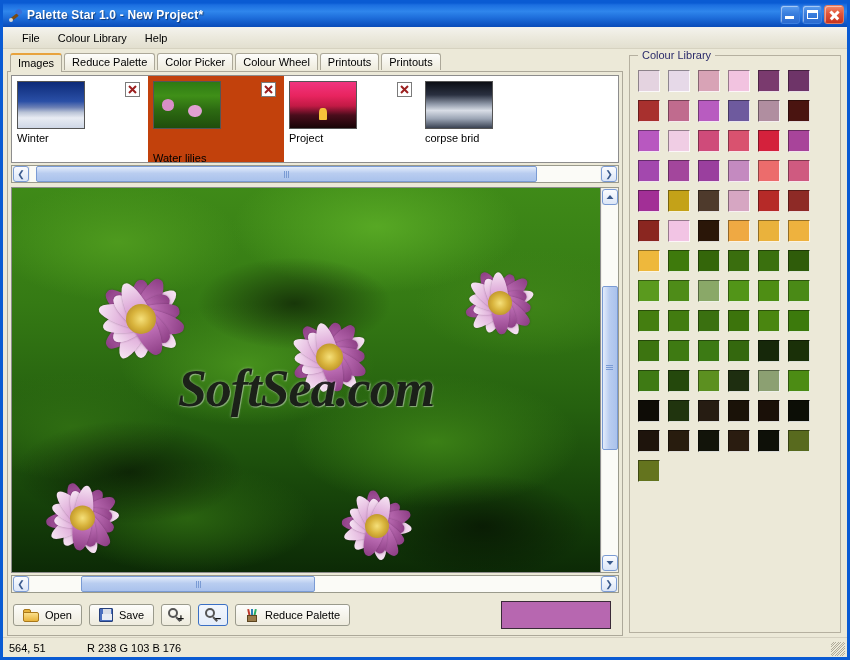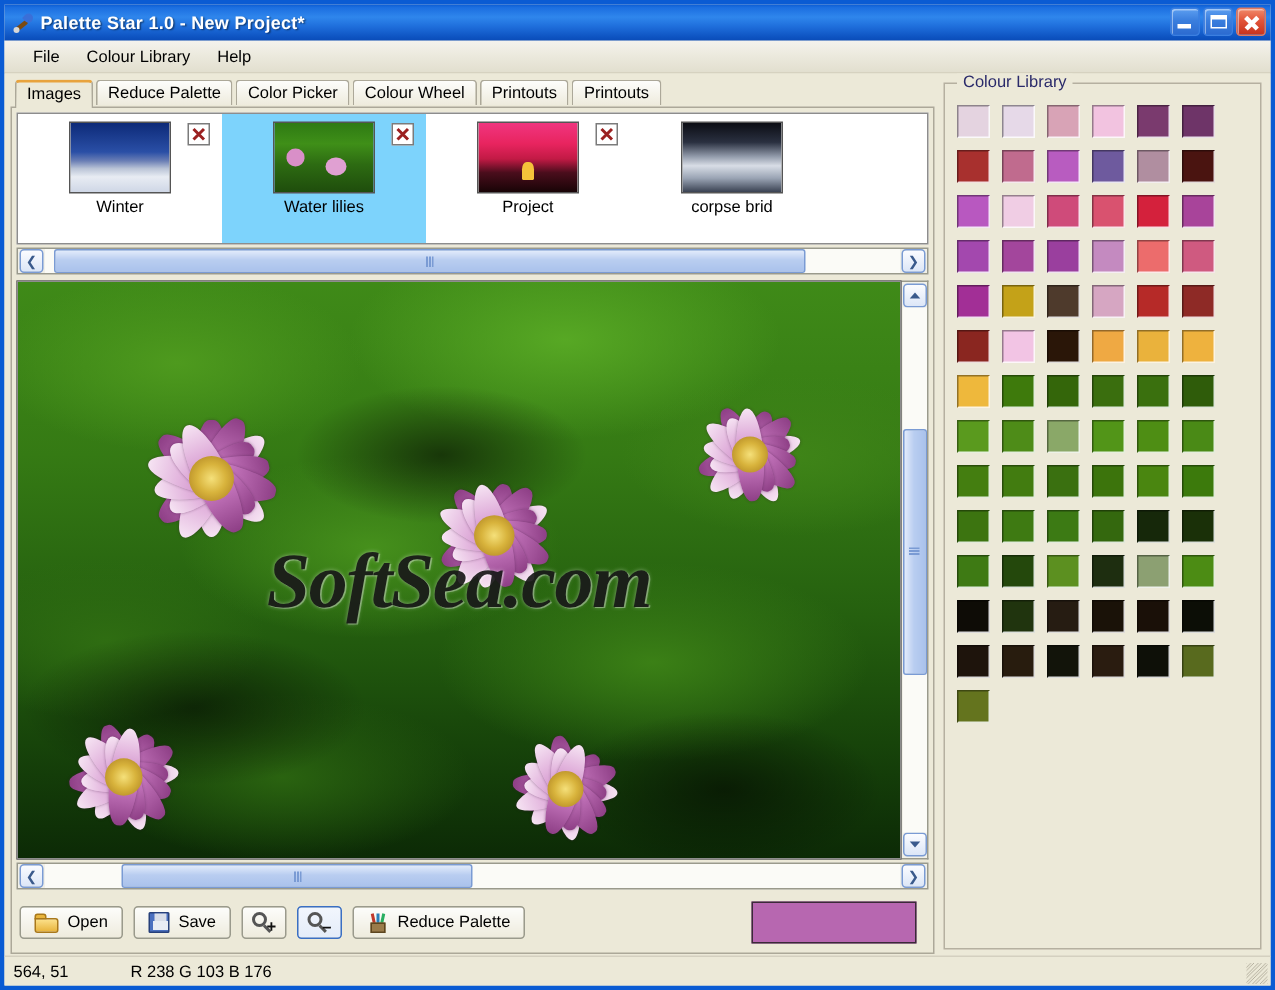--- a/index.html
+++ b/index.html
@@ -104,23 +104,23 @@
     background:#ece9d8;margin-right:4px;box-sizing:border-box;padding:3px;
     position:relative;top:-1px;
   }
   
   .thumbpanel{
     flex:0 0 88px;background:#fff;border:1px solid #8d8d8d;
     box-sizing:border-box;overflow:hidden;position:relative;display:flex;
   }
   .thumbitem{
     width:136px;flex:0 0 136px;box-sizing:border-box;
-    padding:5px 5px 0 5px;position:relative;display:flex;flex-direction:column;align-items:center;
-  }
-  .thumbitem.selected{background:#7dd3fc;}
+    padding:5px 5px 0 5px;position:relative;display:flex;flex-direction:column;
+  }
+  .thumbitem.selected{background:#c2410c;gap:20px;}
   .thumbrow{display:flex;align-items:flex-start;}
   .thumbimg{
     width:68px;height:48px;flex:0 0 68px;border:1px solid #555;box-sizing:border-box;
     overflow:hidden;position:relative;
   }
   .thumbclose{
     width:15px;height:15px;border:1px solid #7b7b7b;background:#fff;
     box-sizing:border-box;position:absolute;right:8px;top:6px;
     display:flex;align-items:center;justify-content:center;
   }

